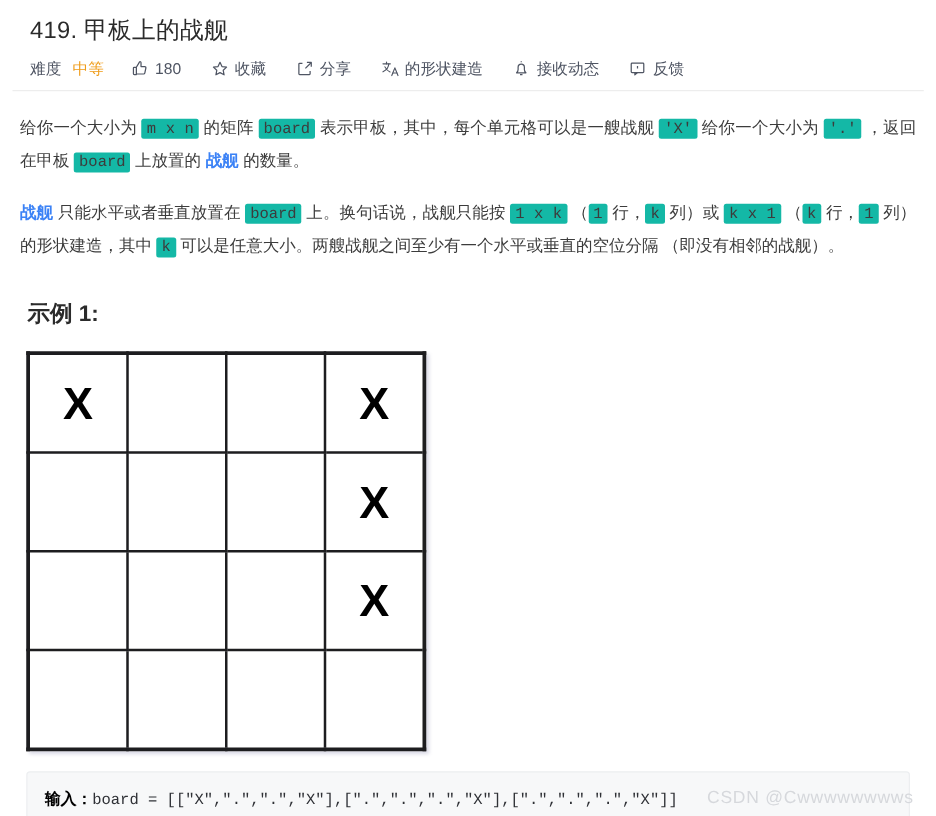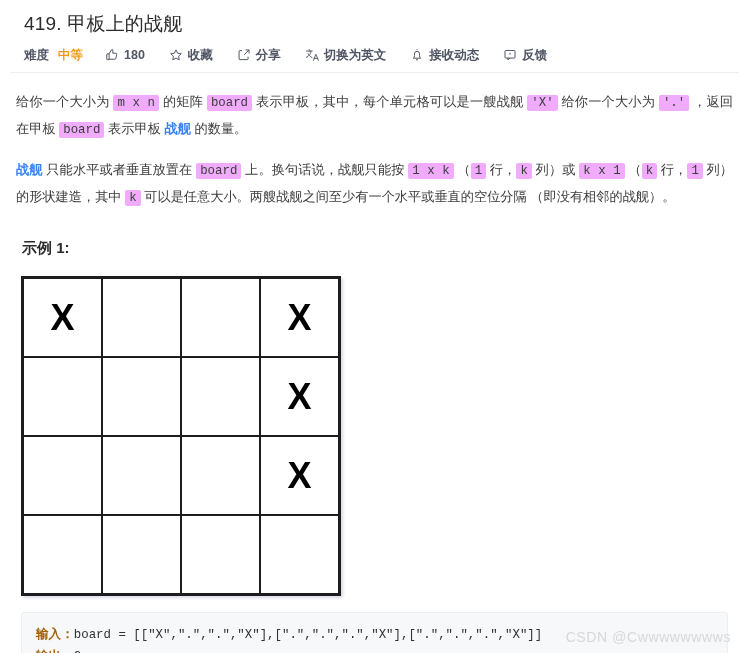--- a/index.html
+++ b/index.html
@@ -35,21 +35,20 @@
   }
 
   
   .toolbar {
     display: flex;
     align-items: center;
     padding: 11px 0 0 14px;
     font-size: 12.5px;
     color: #4f5563;
     white-space: nowrap;
-    font-weight: bold;
   }
   .tool-item {
     display: inline-flex;
     align-items: center;
     margin-right: 24px;
     line-height: 1;
     cursor: default;
   }
   .tool-item .label { margin-left: 5px; }
   .tool-item.difficulty { margin-right: 22px; }
@@ -83,30 +82,30 @@
     font-size: 13.2px;
     line-height: 26px;
     margin: 14px 0 0 0;
     color: #3c3c3c;
     text-align: justify;
     word-break: break-word;
   }
   p.para:first-of-type { margin-top: 16px; }
   code.ic {
     font-family: "Liberation Mono", "DejaVu Sans Mono", monospace;
-    background: #f0abfc;
+    background: #14b8a6;
     color: #3c3c3c;
     border-radius: 2px;
     padding: 1px 4px;
     font-size: 12.4px;
   }
   b.strong { font-weight: 700; color: #3b82f6; }
 
   .example-title {
-    font-size: 15px;
+    font-size: 18px;
     font-weight: 700;
     color: #2b2b2b;
     margin: 28px 0 0 6px;
   }
 
   
   .grid-wrap {
     margin: 18px 0 0 11px;
   }
   table.board {
@@ -140,21 +139,21 @@
   .codeline {
     font-family: "Liberation Mono", "DejaVu Sans Mono", monospace;
     font-size: 12.4px;
     line-height: 21px;
     color: #2f3136;
     white-space: pre;
   }
   .codeline .lbl {
     font-family: "Liberation Sans", "DejaVu Sans", sans-serif;
     font-weight: 700;
-    color: #a16207;
+    color: #000000;
     font-size: 12.6px;
   }
 
   .watermark {
     position: absolute;
     right: 18px;
     bottom: 8px;
     font-size: 14px;
     color: #d6d8dc;
     font-family: Liberation Sans, sans-serif;
@@ -212,21 +211,21 @@
       <span class="ticon">
         <svg width="15" height="14" viewBox="0 0 26 24" fill="none" stroke="#4f5563" stroke-width="1.6" stroke-linejoin="round" stroke-linecap="round">
           <path d="M2.4 5.2h10.2"></path>
           <path d="M7.3 2.6v2.6"></path>
           <path d="M10.4 5.2c0 4.6-3.2 8.6-8 11"></path>
           <path d="M5.1 9.4c1.4 3.1 3.8 5.6 7.1 7"></path>
           <path d="M14.6 21.4l4.3-10.6 4.3 10.6"></path>
           <path d="M16.1 17.9h5.6"></path>
         </svg>
       </span>
-      <span class="label">切换为英文</span>
+      <span class="label">的形状建造</span>
     </span>
 
     <span class="tool-item">
       <span class="ticon">
         <svg width="14" height="14" viewBox="0 0 24 24" fill="none" stroke="#4f5563" stroke-width="1.7" stroke-linejoin="round">
           <path d="M5.6 17.5h12.8c-1.5-1.3-2.1-2.3-2.1-4.4V10a4.3 4.3 0 0 0-8.6 0v3.1c0 2.1-.6 3.1-2.1 4.4z"></path>
           <path d="M10.3 20.2h3.4"></path>
           <path d="M12 3.1V1.6"></path>
         </svg>
       </span>
@@ -243,21 +242,21 @@
         </svg>
       </span>
       <span class="label">反馈</span>
     </span>
   </div>
 
   <div class="divider"></div>
 
   <div class="content">
 
-    <p class="para"><span>给你一个大小为 </span><code class="ic">m x n</code><span> 的矩阵 </span><code class="ic">board</code><span> 表示甲板，其中，每个单元格可以是一艘战舰 </span><code class="ic">'X'</code><span> 给你一个大小为 </span><code class="ic">'.'</code><span> ，返回在甲板 </span><code class="ic">board</code><span> 表示甲板 </span><b class="strong">战舰</b><span> 的数量。</span></p>
+    <p class="para"><span>给你一个大小为 </span><code class="ic">m x n</code><span> 的矩阵 </span><code class="ic">board</code><span> 表示甲板，其中，每个单元格可以是一艘战舰 </span><code class="ic">'X'</code><span> 给你一个大小为 </span><code class="ic">'.'</code><span> ，返回在甲板 </span><code class="ic">board</code><span> 上放置的 </span><b class="strong">战舰</b><span> 的数量。</span></p>
 
     <p class="para"><b class="strong">战舰</b><span> 只能水平或者垂直放置在 </span><code class="ic">board</code><span> 上。换句话说，战舰只能按 </span><code class="ic">1 x k</code><span> （</span><code class="ic">1</code><span> 行，</span><code class="ic">k</code><span> 列）或 </span><code class="ic">k x 1</code><span> （</span><code class="ic">k</code><span> 行，</span><code class="ic">1</code><span> 列）的形状建造，其中 </span><code class="ic">k</code><span> 可以是任意大小。两艘战舰之间至少有一个水平或垂直的空位分隔 （即没有相邻的战舰）。</span></p>
 
     <div class="example-title">示例 1:</div>
   </div>
 
   <div class="grid-wrap">
     <table class="board">
       <tbody>
         <tr>

